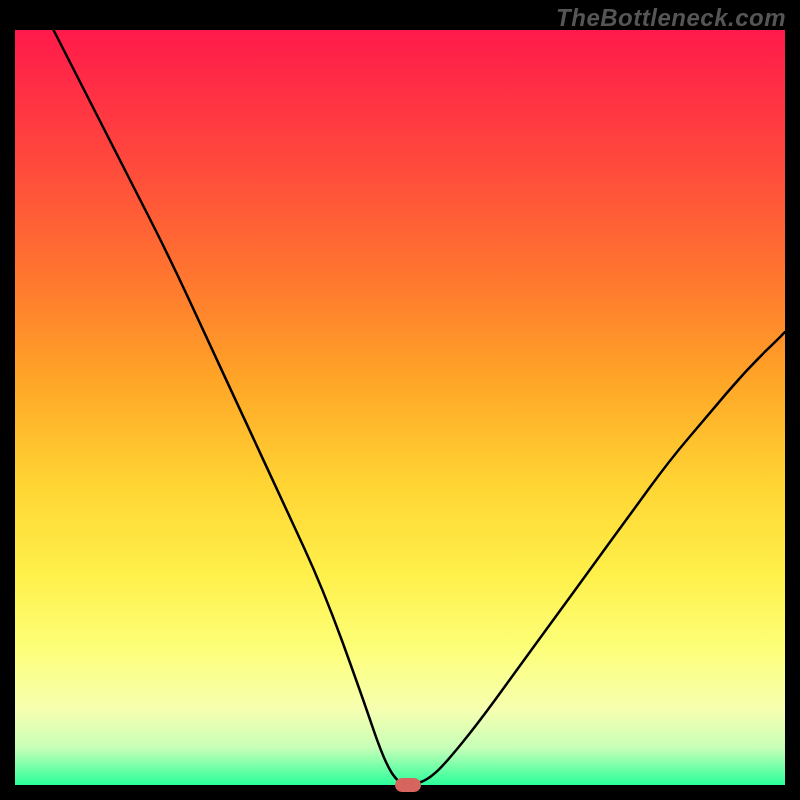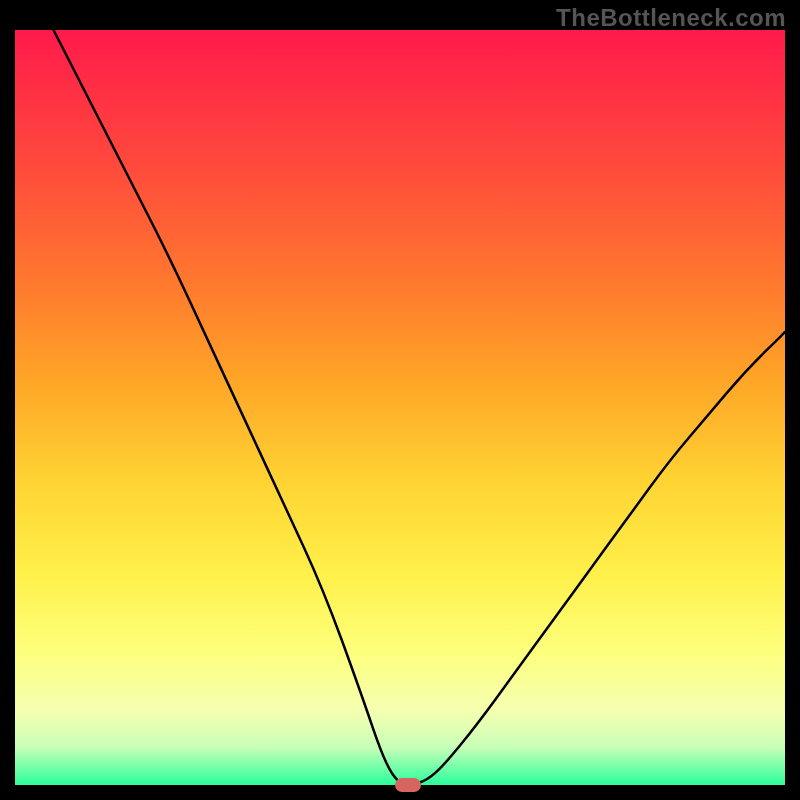--- a/index.html
+++ b/index.html
@@ -19,20 +19,21 @@
   }
   .watermark {
     position: absolute;
     top: 4px;
     right: 14px;
     color: #555;
     font-size: 24px;
     font-weight: 600;
     letter-spacing: 0.5px;
     z-index: 5;
+    font-style: italic;
   }
   .plot {
     position: absolute;
     left: 15px;
     top: 30px;
     width: 770px;
     height: 755px;
     
     background: linear-gradient(to bottom,
       #ff1a4b 0%,

